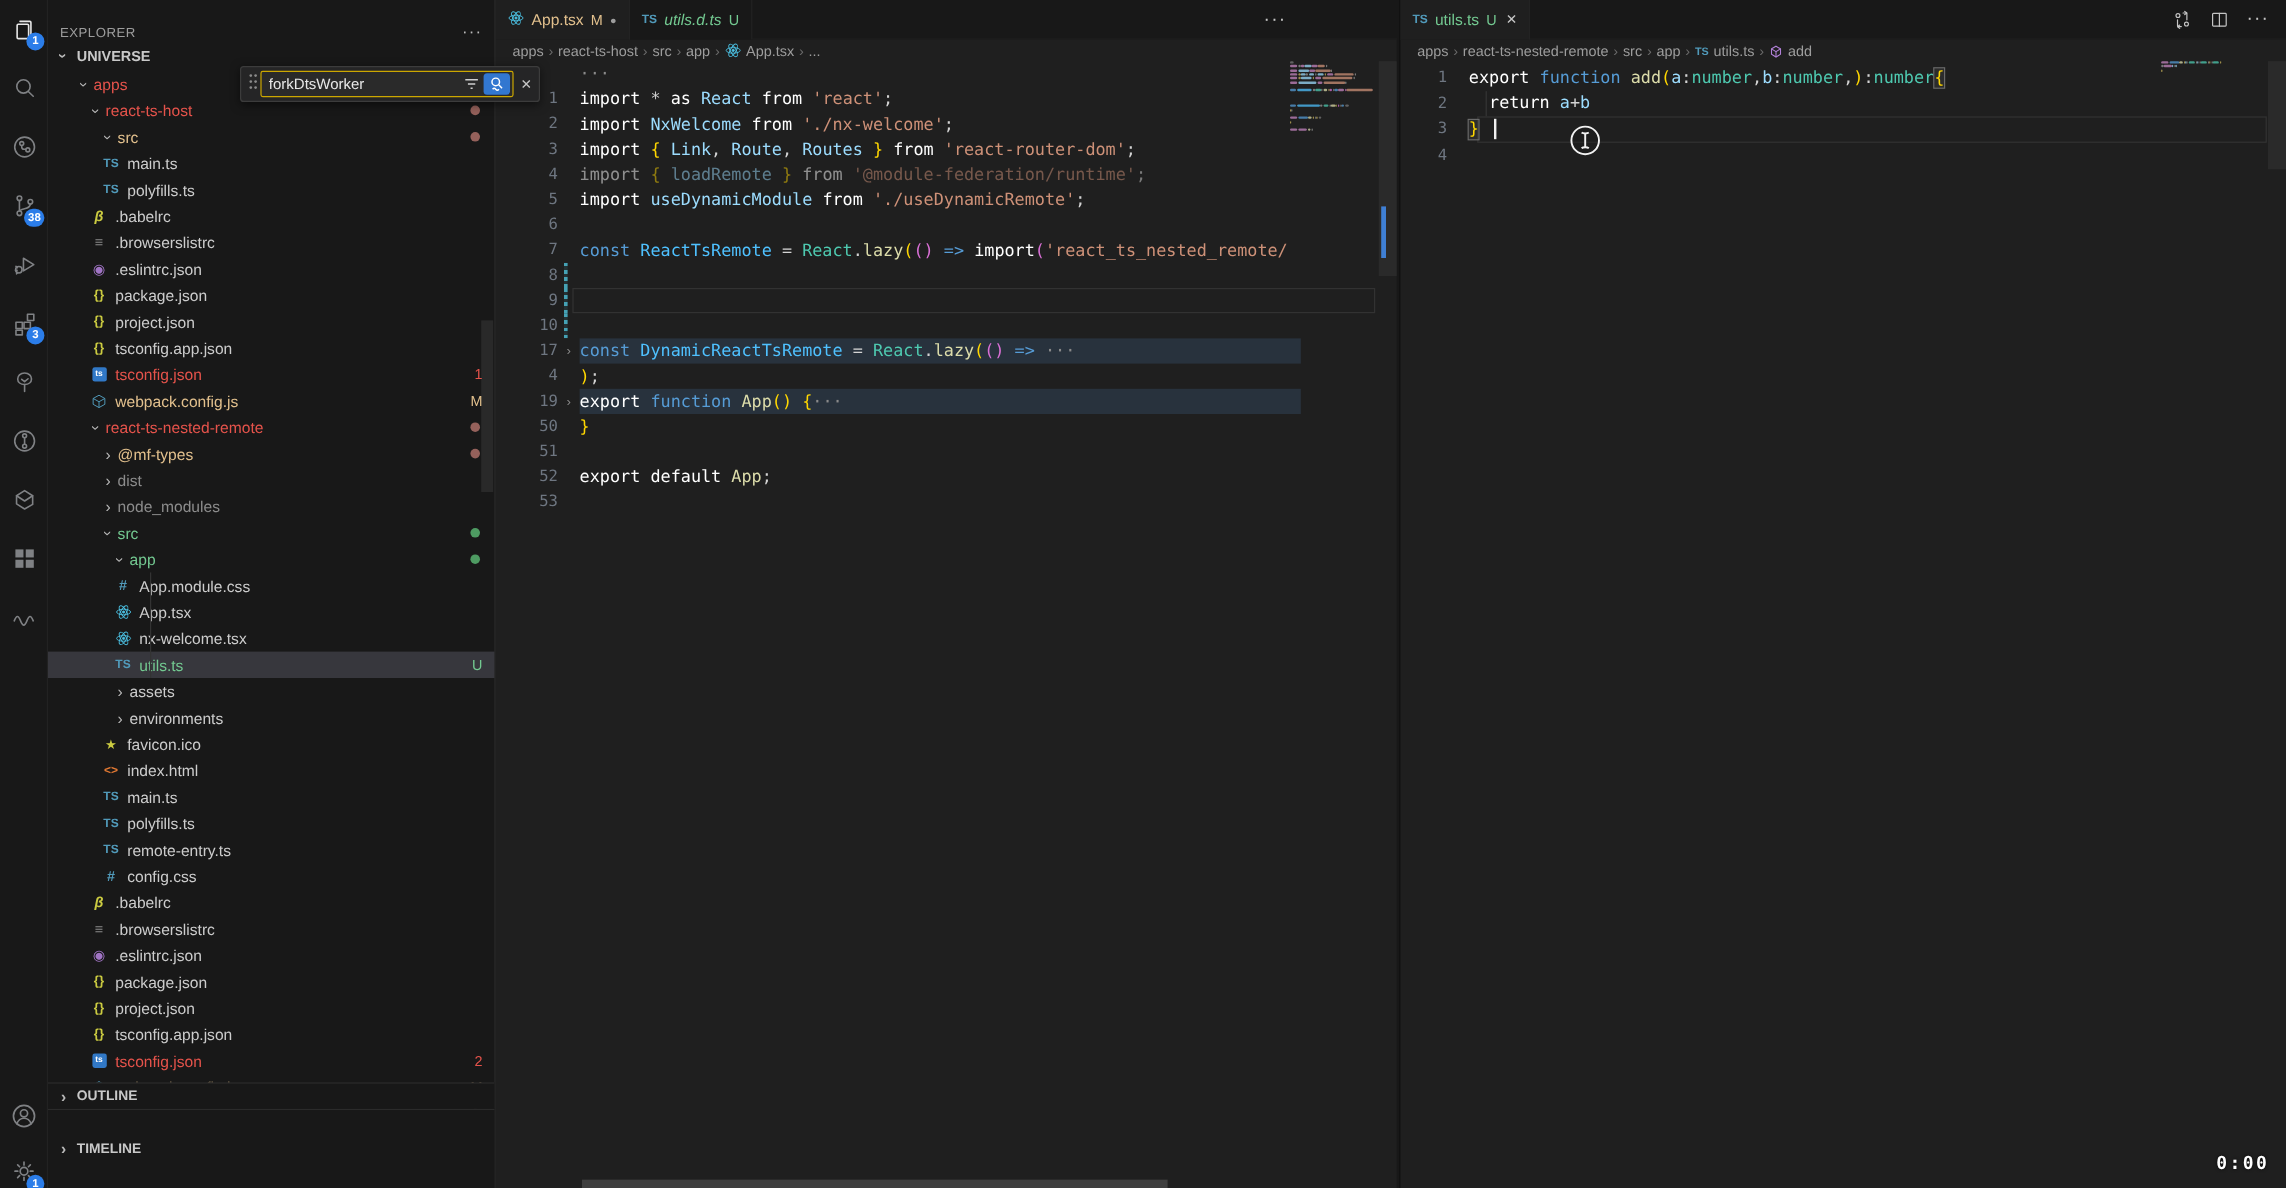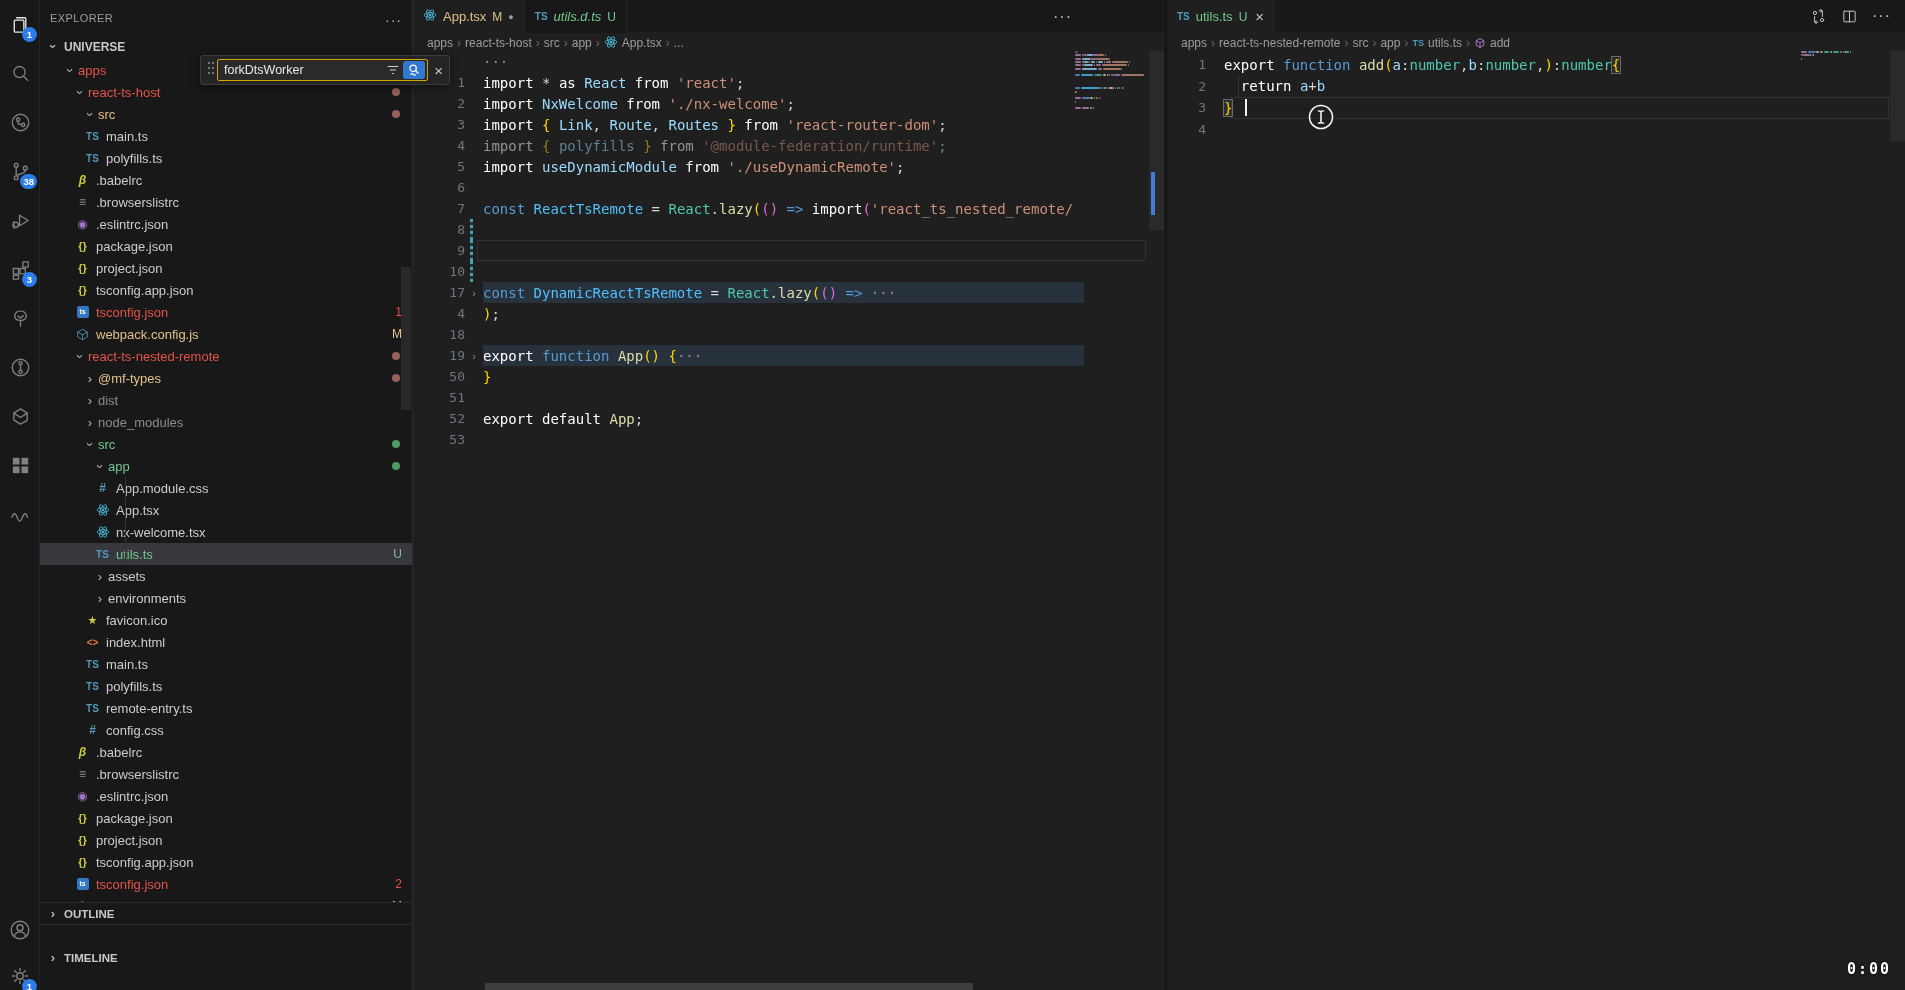--- a/index.html
+++ b/index.html
@@ -14,21 +14,21 @@
   .ab-item.active { color:#e7e7e7; }
   .ab-item svg { width:23px; height:23px; }
   .ab-badge { position:absolute; right:3px; bottom:4px; min-width:15px; height:15px;
     border-radius:9px; background:#2b7de9; color:#fff; font-size:9.5px; font-weight:bold;
     display:flex; align-items:center; justify-content:center; padding:0 3px; }
 
   
   #sidebar { position:absolute; left:40px; top:0; width:373px; height:990px;
     background:#181818; border-right:1px solid #2b2b2b; z-index:20; }
   #sb-header { position:absolute; top:0; left:0; right:0; height:34px; display:flex;
-    align-items:flex-start; padding:12px 10px; }
+    align-items:flex-end; padding:0 10px; }
   #sb-title { font-size:11px; color:#9d9d9d; letter-spacing:.4px; }
   #sb-more { margin-left:auto; color:#bbb; font-size:14px; letter-spacing:1px; cursor:pointer; }
   #ws-row { position:absolute; top:35px; left:0; right:0; height:23px; display:flex;
     align-items:center; font-weight:bold; font-size:12px; color:#c9c9c9; padding-left:6px; gap:4px; cursor:pointer; }
   .twisty { display:inline-block; font-size:13px; color:#b9b9b9; width:14px; text-align:center;
     transform:rotate(90deg); }
   .twisty.closed { transform:none; }
   #tree { position:absolute; top:59px; left:0; right:0; }
   .tree-row { position:relative; height:22px; display:flex; align-items:center; font-size:13px;
     color:#cccccc; cursor:pointer; white-space:nowrap; }
@@ -582,21 +582,21 @@
         <span class="codeline"><span class="tk-kw">import </span><span class="tk-v">NxWelcome </span><span class="tk-kw">from </span><span class="tk-s">'./nx-welcome'</span><span class="tk-p">;</span></span>
       </div>
       <div class="crow">
         <span class="lnum">3</span>
         <span class="fcol"></span>
         <span class="codeline"><span class="tk-kw">import </span><span class="tk-g1">{ </span><span class="tk-v">Link</span><span class="tk-p">, </span><span class="tk-v">Route</span><span class="tk-p">, </span><span class="tk-v">Routes</span><span class="tk-g1"> }</span><span class="tk-kw"> from </span><span class="tk-s">'react-router-dom'</span><span class="tk-p">;</span></span>
       </div>
       <div class="crow dim">
         <span class="lnum">4</span>
         <span class="fcol"></span>
-        <span class="codeline"><span class="tk-kw">import </span><span class="tk-g1">{ </span><span class="tk-v">polyfills</span><span class="tk-g1"> }</span><span class="tk-kw"> from </span><span class="tk-s">'@module-federation/runtime'</span><span class="tk-p">;</span></span>
+        <span class="codeline"><span class="tk-kw">import </span><span class="tk-g1">{ </span><span class="tk-v">loadRemote</span><span class="tk-g1"> }</span><span class="tk-kw"> from </span><span class="tk-s">'@module-federation/runtime'</span><span class="tk-p">;</span></span>
       </div>
       <div class="crow">
         <span class="lnum">5</span>
         <span class="fcol"></span>
         <span class="codeline"><span class="tk-kw">import </span><span class="tk-v">useDynamicModule </span><span class="tk-kw">from </span><span class="tk-s">'./useDynamicRemote'</span><span class="tk-p">;</span></span>
       </div>
       <div class="crow">
         <span class="lnum">6</span>
         <span class="fcol"></span>
         <span class="codeline"></span>
@@ -628,25 +628,20 @@
       <div class="crow">
         <div class="foldbg"></div>
         <span class="lnum">17</span>
         <span class="fcol">›</span>
         <span class="codeline"><span class="tk-b">const </span><span class="tk-cv">DynamicReactTsRemote </span><span class="tk-p">= </span><span class="tk-t">React</span><span class="tk-p">.</span><span class="tk-f">lazy</span><span class="tk-g1">(</span><span class="tk-g2">()</span><span class="tk-p"> </span><span class="tk-b">=&gt;</span><span class="tk-fold"> ···</span></span>
       </div>
       <div class="crow">
         <span class="lnum">4</span>
         <span class="fcol"></span>
         <span class="codeline"><span class="tk-g1">)</span><span class="tk-p">;</span></span>
-      </div>
-      <div class="crow">
-        <span class="lnum">18</span>
-        <span class="fcol"></span>
-        <span class="codeline"></span>
       </div>
       <div class="crow">
         <div class="foldbg"></div>
         <span class="lnum">19</span>
         <span class="fcol">›</span>
         <span class="codeline"><span class="tk-kw">export </span><span class="tk-b">function </span><span class="tk-f">App</span><span class="tk-g1">()</span><span class="tk-p"> </span><span class="tk-g1">{</span><span class="tk-fold">···</span></span>
       </div>
       <div class="crow">
         <span class="lnum">50</span>
         <span class="fcol"></span>

